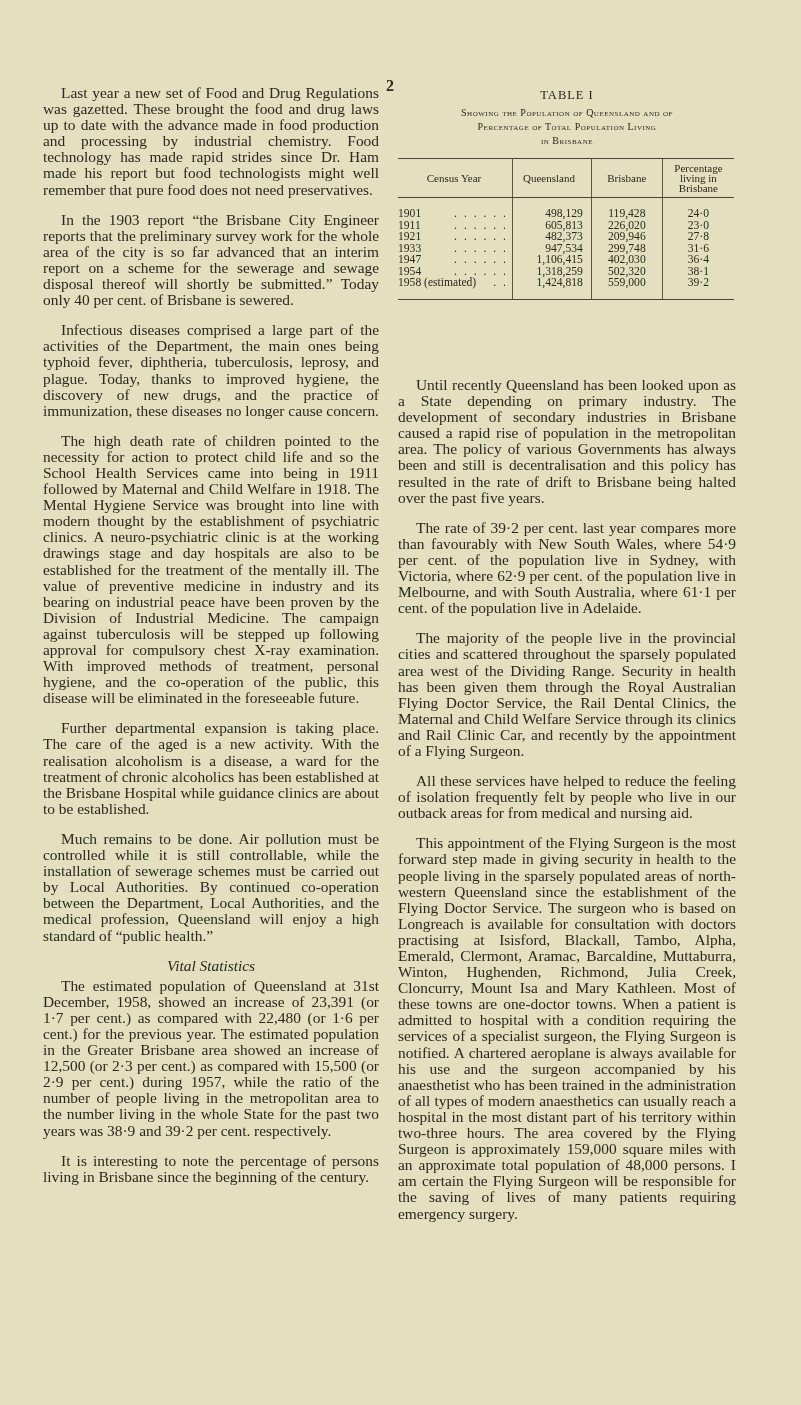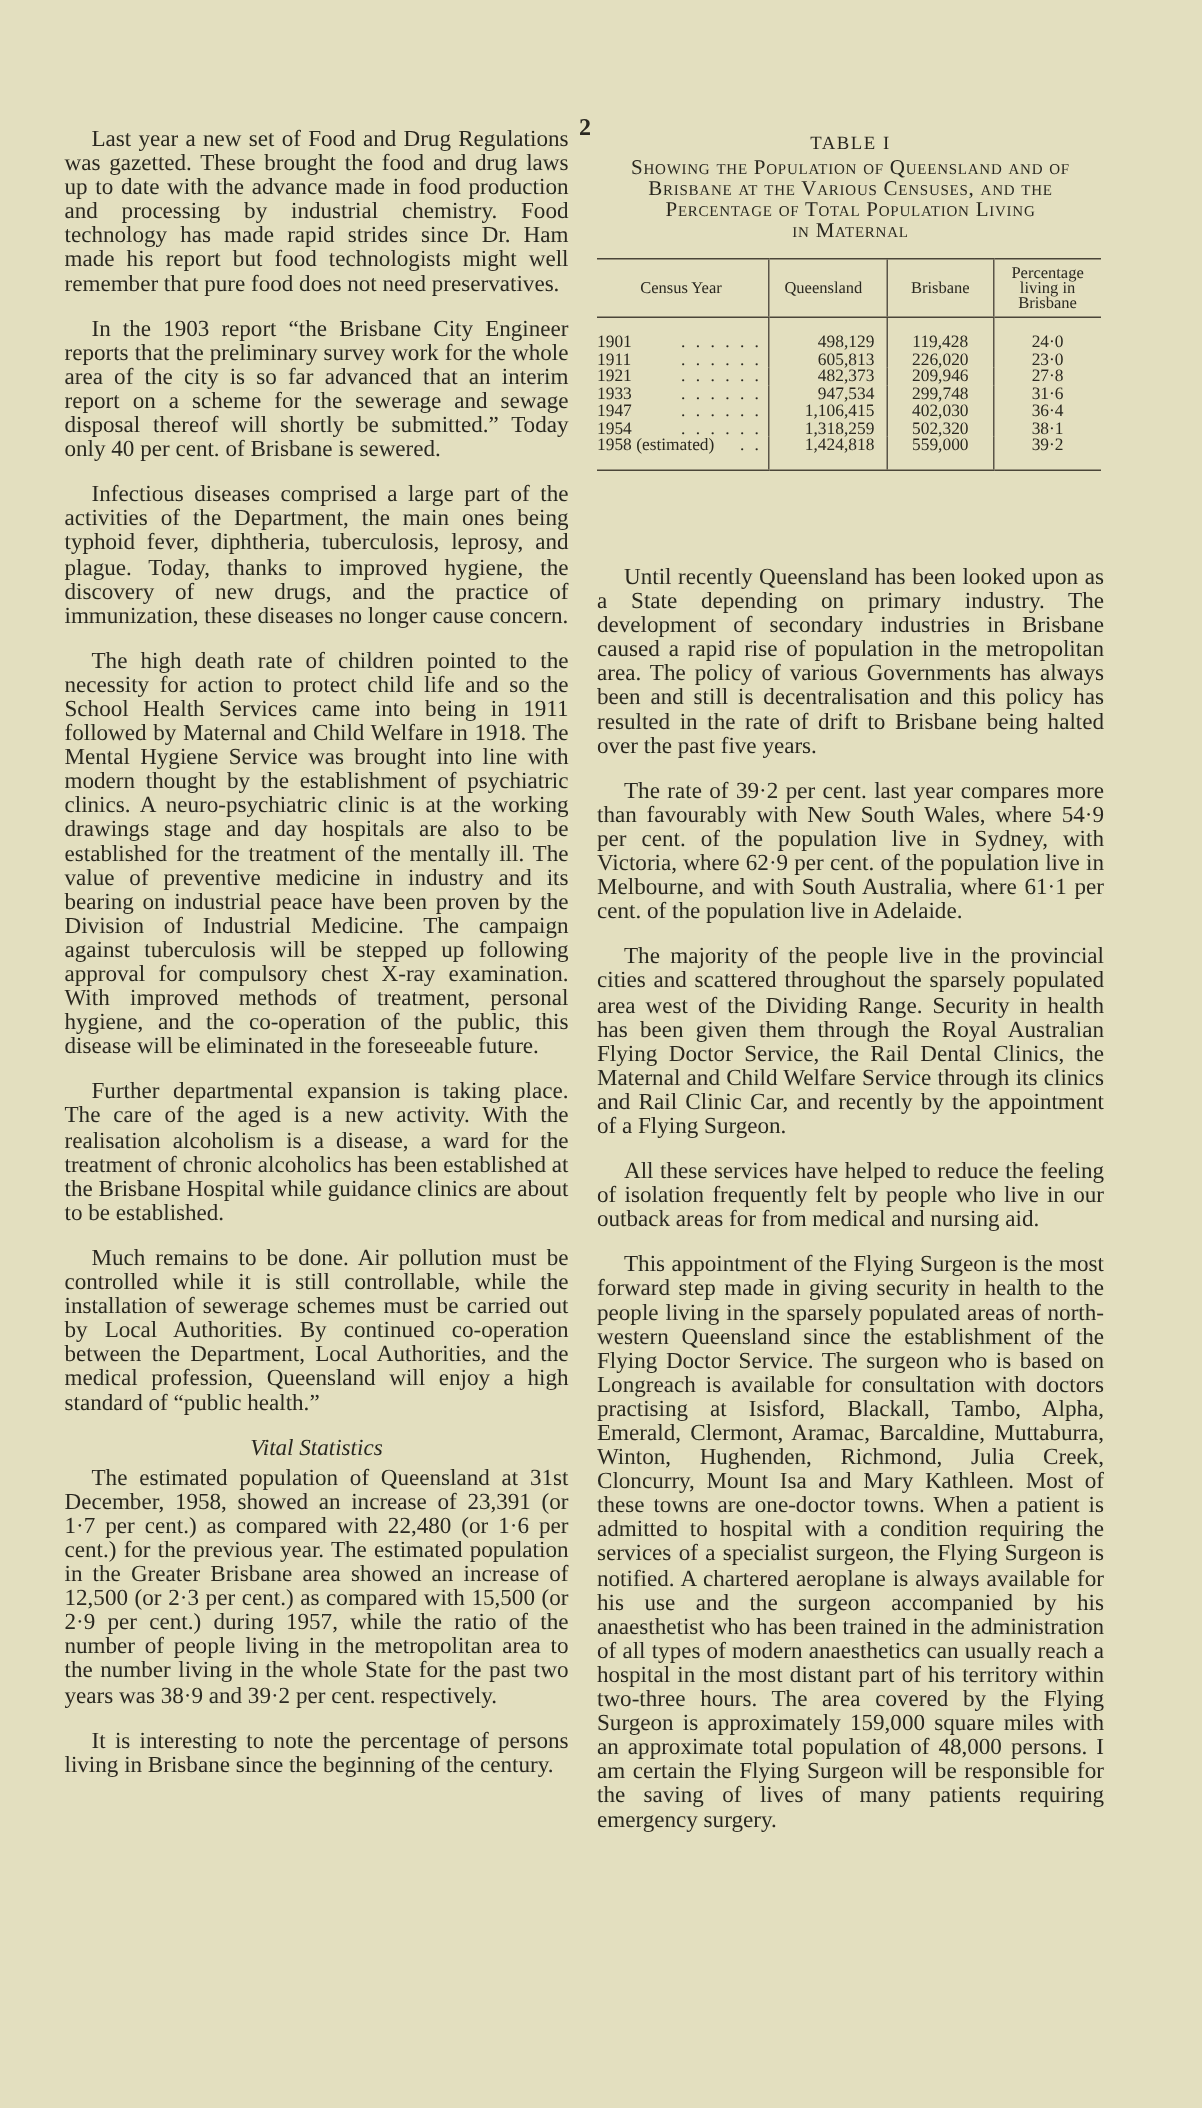--- a/index.html
+++ b/index.html
@@ -31,21 +31,21 @@
 
   .table-block {
     position: absolute; left: 398px; top: 86px; width: 338px;
     font-family: "Liberation Serif", serif;
   }
   .table-title {
     text-align: center; font-size: 12.5px; letter-spacing: 1px;
     margin-top: 0; height: 20px; line-height: 18px;
   }
   .table-caption {
-    text-align: center; font-size: 14px; line-height: 14px;
+    text-align: center; font-size: 10px; line-height: 14px;
     font-variant: small-caps; letter-spacing: 0.5px;
   }
   table.census {
     margin-top: 10px;
     width: 336px; border-collapse: collapse;
     font-size: 11.6px; line-height: 11.5px;
   }
   table.census th {
     font-weight: normal; font-size: 11px; line-height: 10px;
     padding: 0 2px; height: 38px; vertical-align: middle;
@@ -75,23 +75,22 @@
   <p>Much remains to be done. Air pollution must be controlled while it is still controllable, while the installation of sewerage schemes must be carried out by Local Authorities. By continued co-operation between the Department, Local Authorities, and the medical profession, Queensland will enjoy a high standard of “public health.”</p>
   <div class="section-heading">Vital Statistics</div>
   <p class="after-heading">The estimated population of Queensland at 31st December, 1958, showed an increase of 23,391 (or 1·7 per cent.) as compared with 22,480 (or 1·6 per cent.) for the previous year. The estimated population in the Greater Brisbane area showed an increase of 12,500 (or 2·3 per cent.) as compared with 15,500 (or 2·9 per cent.) during 1957, while the ratio of the number of people living in the metropolitan area to the number living in the whole State for the past two years was 38·9 and 39·2 per cent. respectively.</p>
   <p>It is interesting to note the percentage of persons living in Brisbane since the beginning of the century.</p>
 </div>
 
 <div class="table-block">
   <div class="table-title">TABLE I</div>
   <div class="table-caption">
     <div>Showing the Population of Queensland and of</div>
-    <div>Brisbane at the Various Censuses, and the</div>
     <div>Percentage of Total Population Living</div>
-    <div>in Maternal</div>
+    <div>in Brisbane</div>
   </div>
   <table class="census">
     <thead>
       <tr>
         <th class="c-year" style="text-align:center">Census Year</th>
         <th class="c-qld" style="text-align:center">Queensland</th>
         <th class="c-bris">Brisbane</th>
         <th class="c-pct">Percentage living in Brisbane</th>
       </tr>
     </thead>

